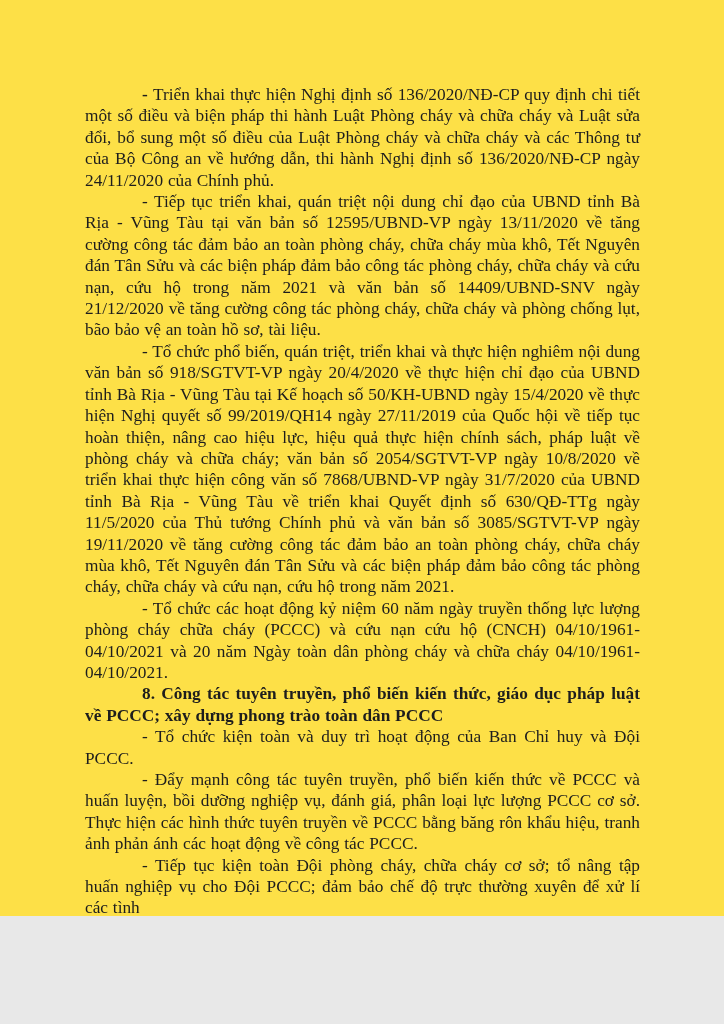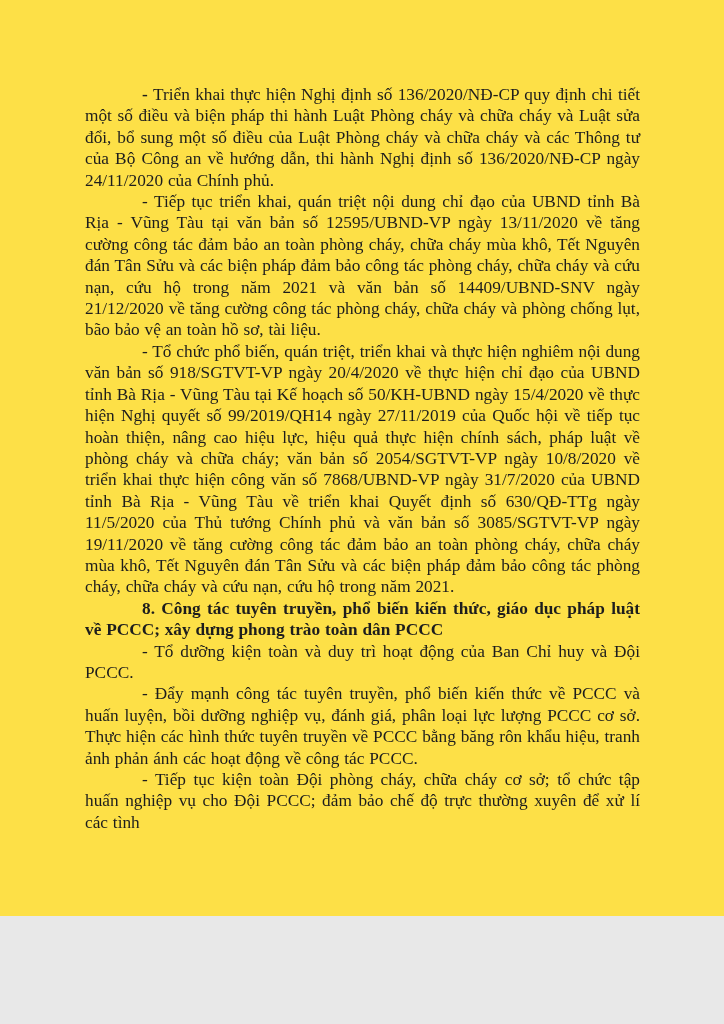--- a/index.html
+++ b/index.html
@@ -53,26 +53,27 @@
 <div class="page">
   <div class="content">
 
     <p class="para"><span class="bold-dash">- </span><span>Triển khai thực hiện Nghị định số 136/2020/NĐ-CP quy định chi tiết một số điều và biện pháp thi hành Luật Phòng cháy và chữa cháy và Luật sửa đổi, bổ sung một số điều của Luật Phòng cháy và chữa cháy và các Thông tư của Bộ Công an về hướng dẫn, thi hành Nghị định số 136/2020/NĐ-CP ngày 24/11/2020 của Chính phủ.</span></p>
 
     <p class="para">- Tiếp tục triển khai, quán triệt nội dung chỉ đạo của UBND tỉnh Bà Rịa - Vũng Tàu tại văn bản số 12595/UBND-VP ngày 13/11/2020 về tăng cường công tác đảm bảo an toàn phòng cháy, chữa cháy mùa khô, Tết Nguyên đán Tân Sửu và các biện pháp đảm bảo công tác phòng cháy, chữa cháy và cứu nạn, cứu hộ trong năm 2021 và văn bản số 14409/UBND-SNV ngày 21/12/2020 về tăng cường công tác phòng cháy, chữa cháy và phòng chống lụt, bão bảo vệ an toàn hồ sơ, tài liệu.</p>
 
     <p class="para">- Tổ chức phổ biến, quán triệt, triển khai và thực hiện nghiêm nội dung văn bản số 918/SGTVT-VP ngày 20/4/2020 về thực hiện chỉ đạo của UBND tỉnh Bà Rịa - Vũng Tàu tại Kế hoạch số 50/KH-UBND ngày 15/4/2020 về thực hiện Nghị quyết số 99/2019/QH14 ngày 27/11/2019 của Quốc hội về tiếp tục hoàn thiện, nâng cao hiệu lực, hiệu quả thực hiện chính sách, pháp luật về phòng cháy và chữa cháy; văn bản số 2054/SGTVT-VP ngày 10/8/2020 về triển khai thực hiện công văn số 7868/UBND-VP ngày 31/7/2020 của UBND tỉnh Bà Rịa - Vũng Tàu về triển khai Quyết định số 630/QĐ-TTg ngày 11/5/2020 của Thủ tướng Chính phủ và văn bản số 3085/SGTVT-VP ngày 19/11/2020 về tăng cường công tác đảm bảo an toàn phòng cháy, chữa cháy mùa khô, Tết Nguyên đán Tân Sửu và các biện pháp đảm bảo công tác phòng cháy, chữa cháy và cứu nạn, cứu hộ trong năm 2021.</p>
 
 
+    <p class="para">- Tổ chức các hoạt động kỷ niệm 60 năm ngày truyền thống lực lượng phòng cháy chữa cháy (PCCC) và cứu nạn cứu hộ (CNCH) 04/10/1961-04/10/2021 và 20 năm Ngày toàn dân phòng cháy và chữa cháy 04/10/1961-04/10/2021.</p>
 
 
     <p class="para heading">8. Công tác tuyên truyền, phổ biến kiến thức, giáo dục pháp luật về PCCC; xây dựng phong trào toàn dân PCCC</p>
 
-    <p class="para">- Tổ dưỡng kiện toàn và duy trì hoạt động của Ban Chỉ huy và Đội PCCC.</p>
+    <p class="para">- Tổ chức kiện toàn và duy trì hoạt động của Ban Chỉ huy và Đội PCCC.</p>
 
     <p class="para">- Đẩy mạnh công tác tuyên truyền, phổ biến kiến thức về PCCC và huấn luyện, bồi dưỡng nghiệp vụ, đánh giá, phân loại lực lượng PCCC cơ sở. Thực hiện các hình thức tuyên truyền về PCCC bằng băng rôn khẩu hiệu, tranh ảnh phản ánh các hoạt động về công tác PCCC.</p>
 
-    <p class="para">- Tiếp tục kiện toàn Đội phòng cháy, chữa cháy cơ sở; tổ chức tập huấn nghiệp vụ cho Đội PCCC; đảm bảo chế độ trực thường xuyên để xử lí các tình</p>
+    <p class="para">- Tiếp tục kiện toàn Đội phòng cháy, chữa cháy cơ sở; tổ nâng tập huấn nghiệp vụ cho Đội PCCC; đảm bảo chế độ trực thường xuyên để xử lí các tình</p>
 
   </div>
 
   <div class="page-number">2</div>
 </div>
 
 </body></html>

